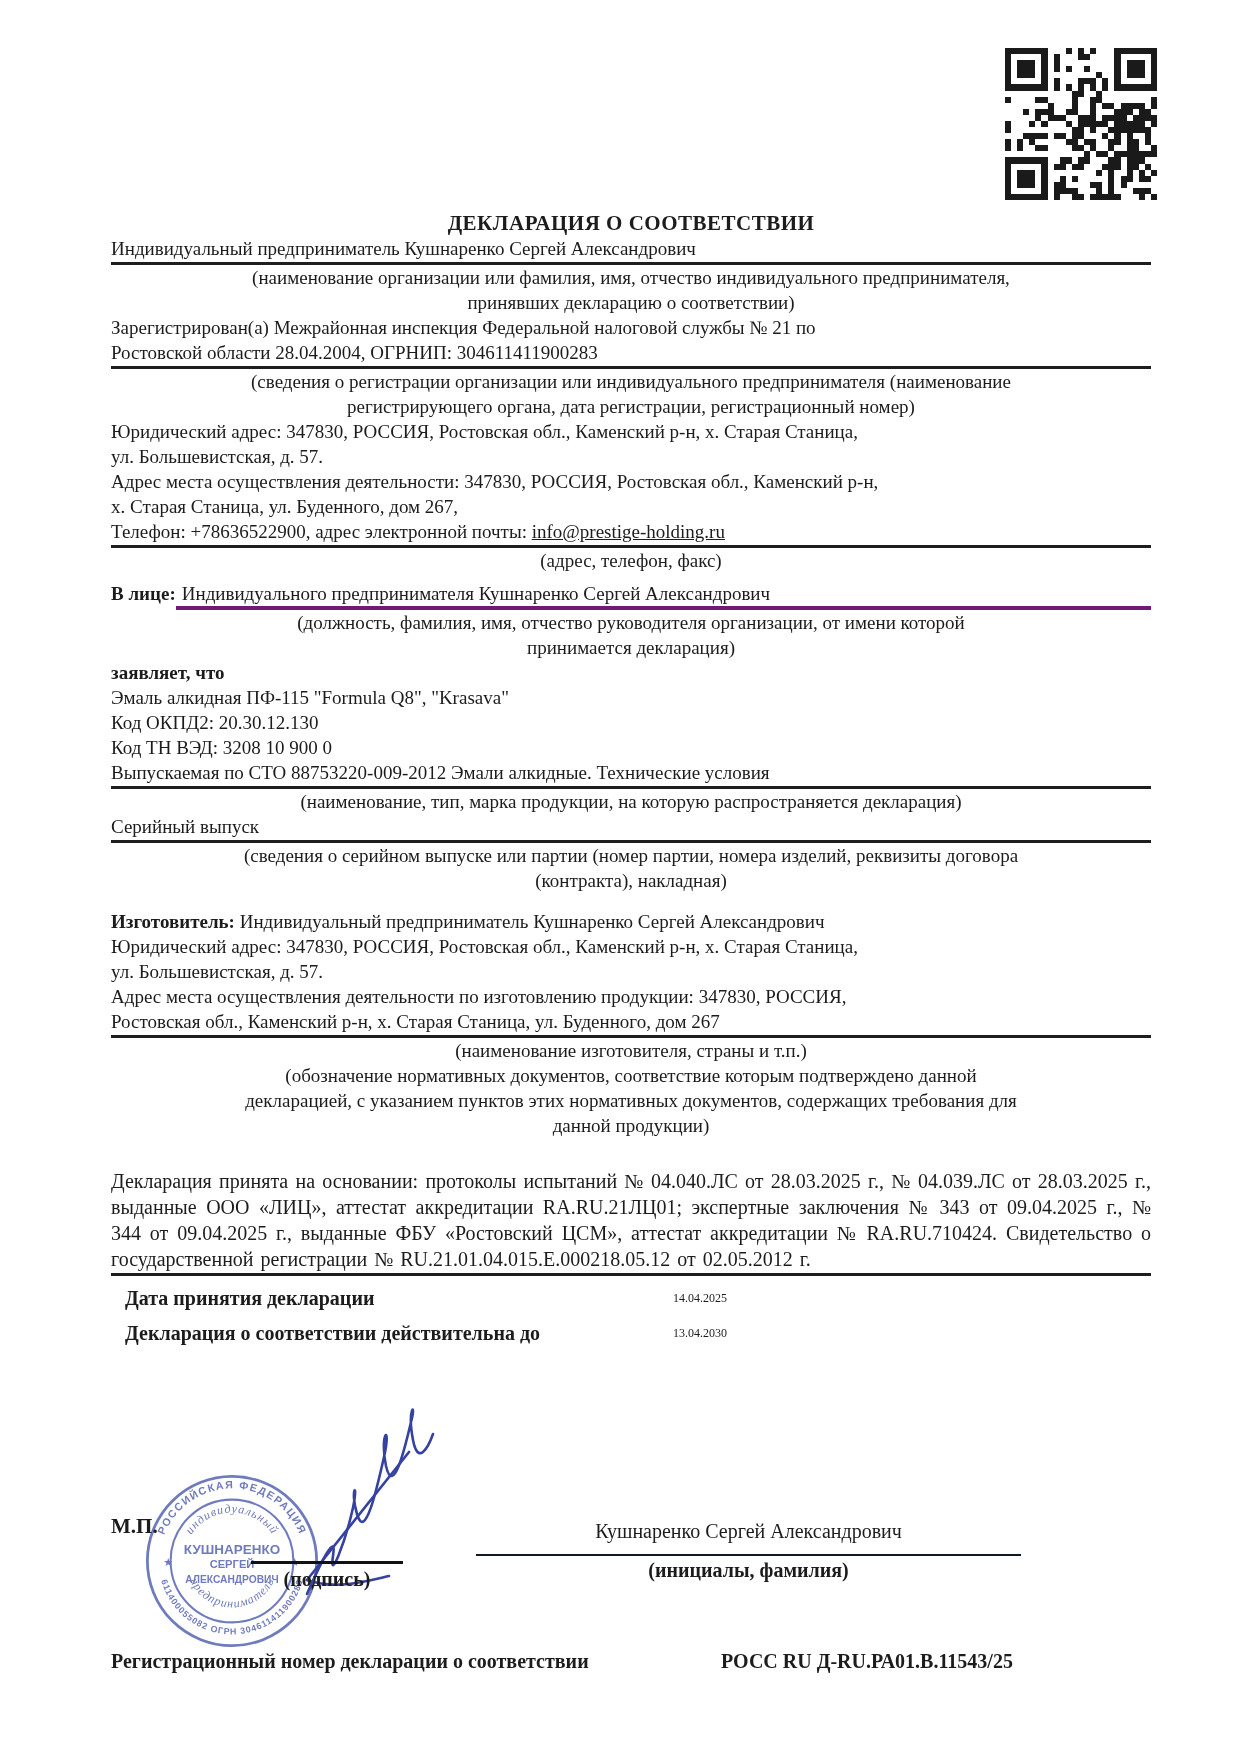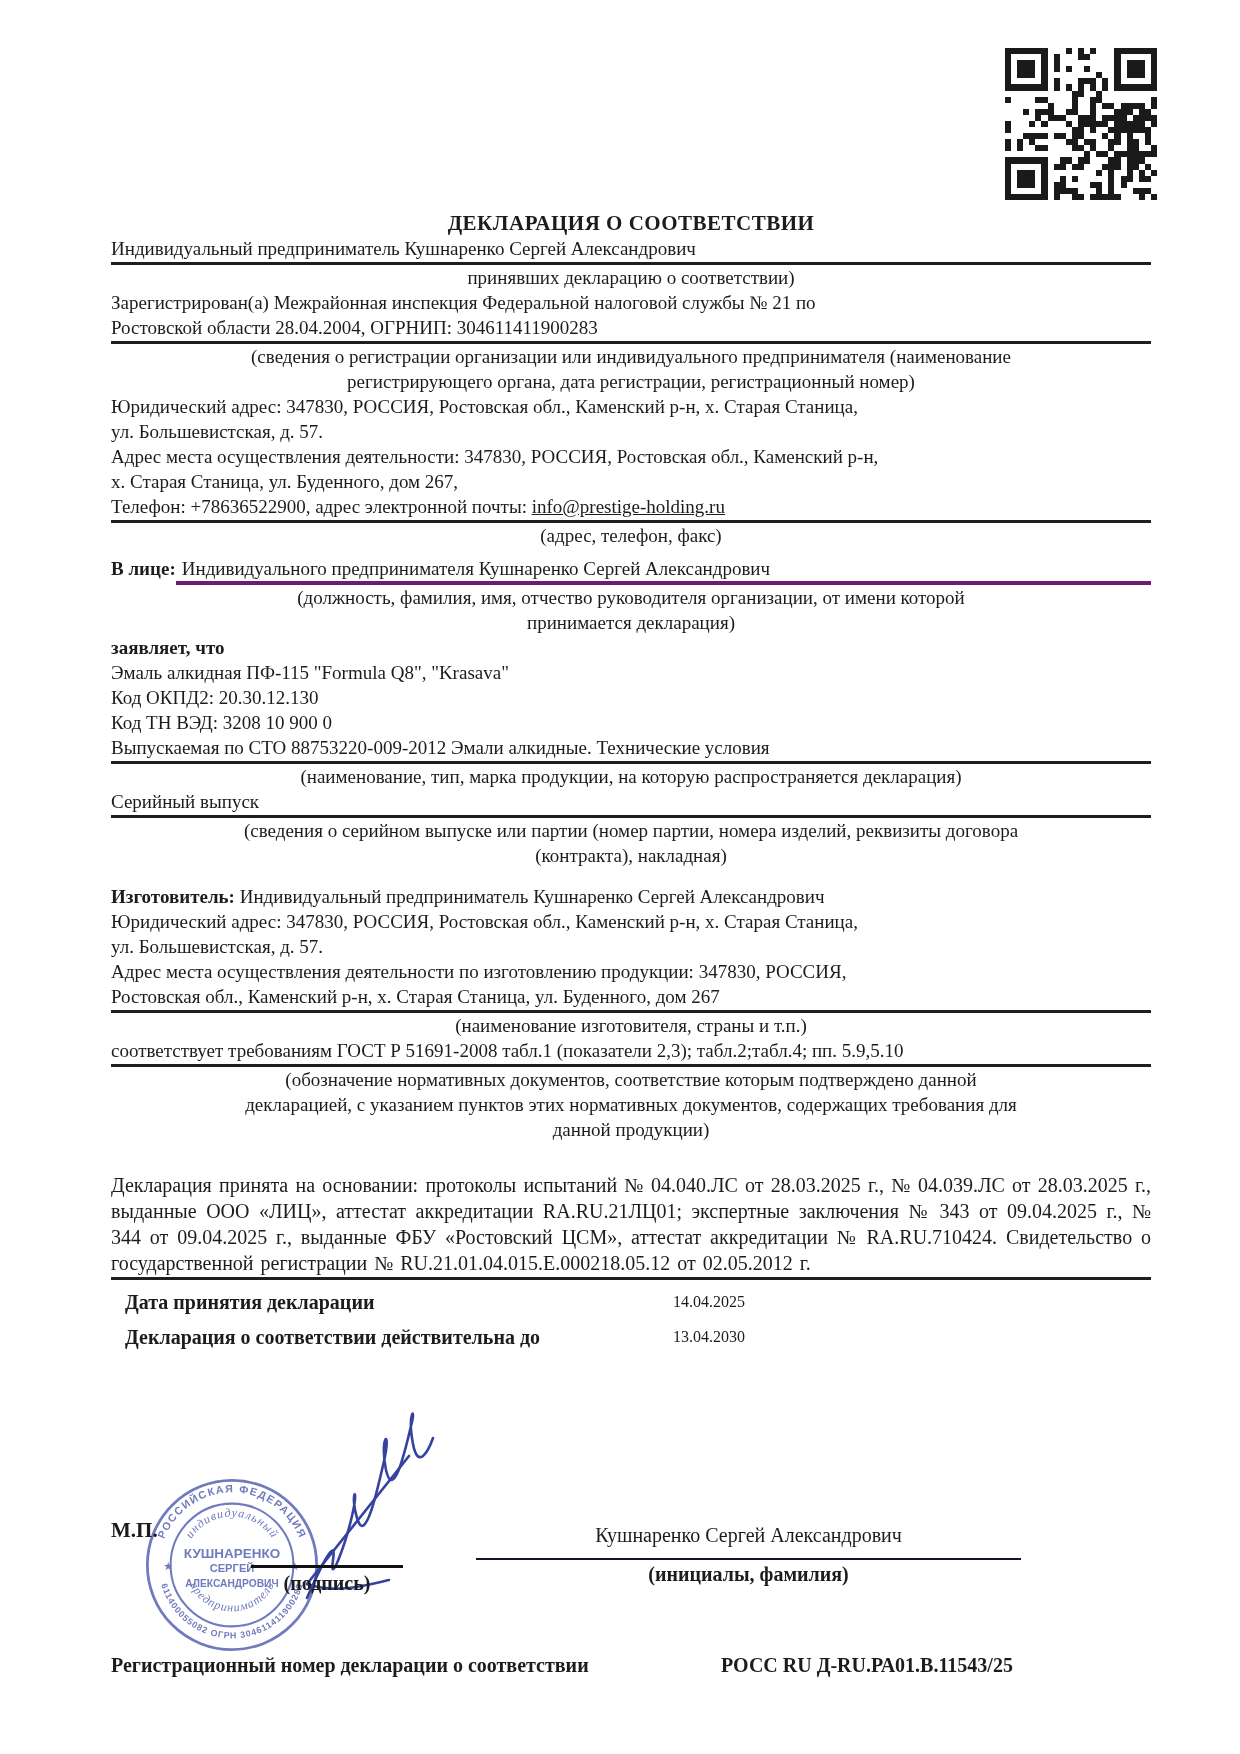--- a/index.html
+++ b/index.html
@@ -18,21 +18,21 @@
   .b{font-weight:bold;}
   .flexrow{display:flex;align-items:baseline;}
   .fill-under{flex:1;border-bottom:4px solid #701a75;padding-left:6px;white-space:nowrap;}
   .email{text-decoration:underline;}
   .gap8{margin-top:8px;}
   .gap16{margin-top:16px;}
   .gap22{margin-top:30px;}
   .basis{font-size:20px;line-height:26px;text-align:justify;word-spacing:2px;}
   .daterow{display:flex;margin-top:9px;line-height:26px;}
   .daterow .lbl{width:548px;padding-left:14px;font-weight:bold;font-size:20px;}
-  .daterow .val{font-size:16px;}
+  .daterow .val{font-size:12px;}
   .sigzone{position:relative;height:302px;}
   .mp{position:absolute;left:0;top:168px;font-weight:bold;font-size:21px;}
   .signline{position:absolute;left:140px;top:215px;width:152px;border-bottom:3px solid #111;}
   .signcap{position:absolute;left:118px;top:222px;width:196px;text-align:center;font-weight:bold;font-size:20px;}
   .sigright{position:absolute;left:365px;top:172px;width:545px;}
   .sigright .nm{text-align:center;line-height:26px;font-size:20px;padding-bottom:10px;border-bottom:2px solid #0f172a;}
   .sigright .cap{text-align:center;font-weight:bold;font-size:20px;line-height:28px;}
   .stamp{position:absolute;left:28px;top:122px;opacity:.92;}
   .signature-ink{position:absolute;left:178px;top:48px;}
   .footrow{display:flex;line-height:26px;margin-top:0;}
@@ -340,20 +340,21 @@
       <rect x="18" y="24" width="1" height="1" fill="#1a1a1a"></rect>
       <rect x="22" y="24" width="1" height="1" fill="#1a1a1a"></rect>
       <rect x="24" y="24" width="1" height="1" fill="#1a1a1a"></rect>
     </svg>
 
   <div class="content">
 
     <div class="title">ДЕКЛАРАЦИЯ О СООТВЕТСТВИИ</div>
 
     <div class="line rule nowrap">Индивидуальный предприниматель Кушнаренко Сергей Александрович</div>
+    <div class="caption">(наименование организации или фамилия, имя, отчество индивидуального предпринимателя,</div>
     <div class="caption">принявших декларацию о соответствии)</div>
 
     <div class="rule">
       <div class="line nowrap">Зарегистрирован(а) Межрайонная инспекция Федеральной налоговой службы № 21 по</div>
       <div class="line nowrap">Ростовской области 28.04.2004, ОГРНИП: 304611411900283</div>
     </div>
     <div class="caption">(сведения о регистрации организации или индивидуального предпринимателя (наименование</div>
     <div class="caption">регистрирующего органа, дата регистрации, регистрационный номер)</div>
 
     <div class="line nowrap">Юридический адрес: 347830, РОССИЯ, Ростовская обл., Каменский р-н, х. Старая Станица,</div>
@@ -383,21 +384,20 @@
 
     <div class="line gap16 nowrap"><span class="b">Изготовитель:</span> <span>Индивидуальный предприниматель Кушнаренко Сергей Александрович</span></div>
     <div class="line nowrap">Юридический адрес: 347830, РОССИЯ, Ростовская обл., Каменский р-н, х. Старая Станица,</div>
     <div class="line nowrap">ул. Большевистская, д. 57.</div>
     <div class="rule">
       <div class="line nowrap">Адрес места осуществления деятельности по изготовлению продукции: 347830, РОССИЯ,</div>
       <div class="line nowrap">Ростовская обл., Каменский р-н, х. Старая Станица, ул. Буденного, дом 267</div>
     </div>
     <div class="caption">(наименование изготовителя, страны и т.п.)</div>
 
-    <div class="line rule nowrap">соответствует требованиям ГОСТ Р 51691-2008 табл.1 (показатели 2,3); табл.2;табл.4; пп. 5.9,5.10</div>
     <div class="caption">(обозначение нормативных документов, соответствие которым подтверждено данной</div>
     <div class="caption">декларацией, с указанием пунктов этих нормативных документов, содержащих требования для</div>
     <div class="caption">данной продукции)</div>
 
     <div class="basis rule gap22">Декларация принята на основании: протоколы испытаний № 04.040.ЛС от 28.03.2025 г., № 04.039.ЛС от 28.03.2025 г., выданные ООО «ЛИЦ», аттестат аккредитации RA.RU.21ЛЦ01; экспертные заключения № 343 от 09.04.2025 г., № 344 от 09.04.2025 г., выданные ФБУ «Ростовский ЦСМ», аттестат аккредитации № RA.RU.710424. Свидетельство о государственной регистрации № RU.21.01.04.015.Е.000218.05.12 от 02.05.2012 г.</div>
 
     <div class="daterow gap22">
       <span class="lbl">Дата принятия декларации</span>
       <span class="val">14.04.2025</span>
     </div>

